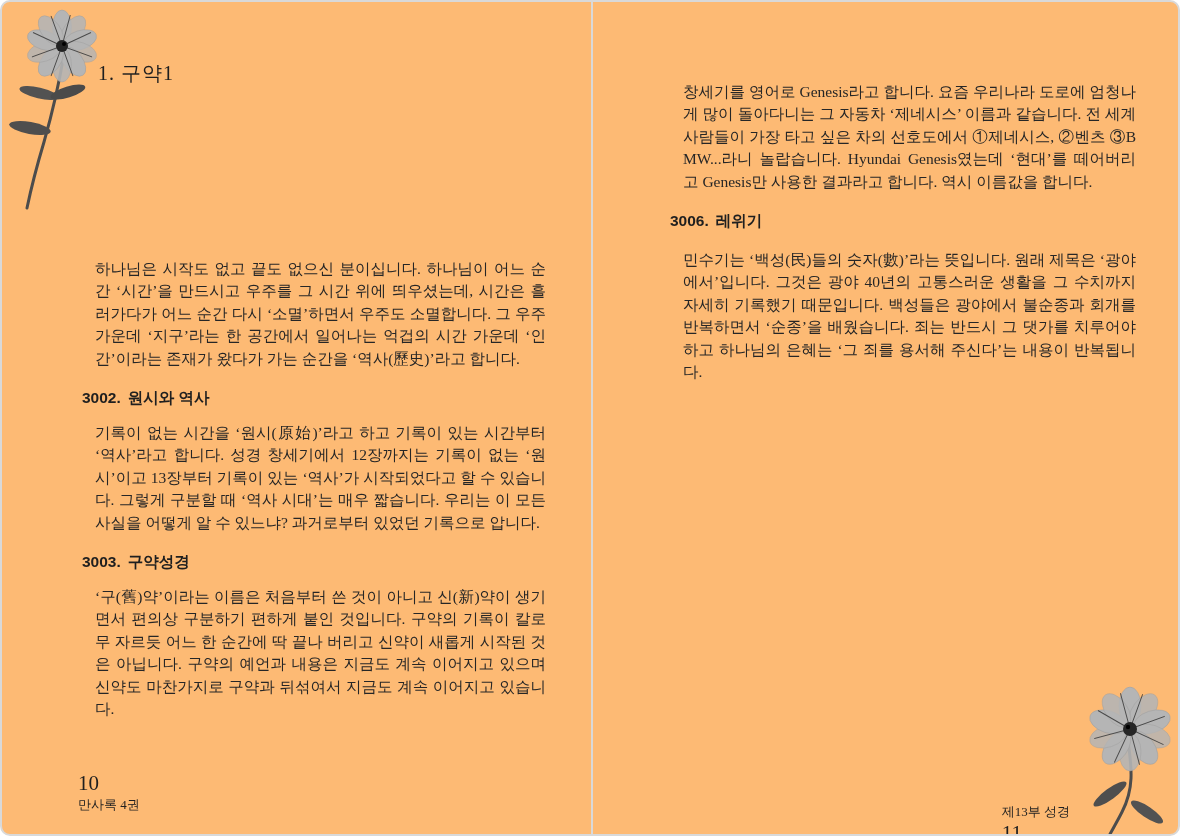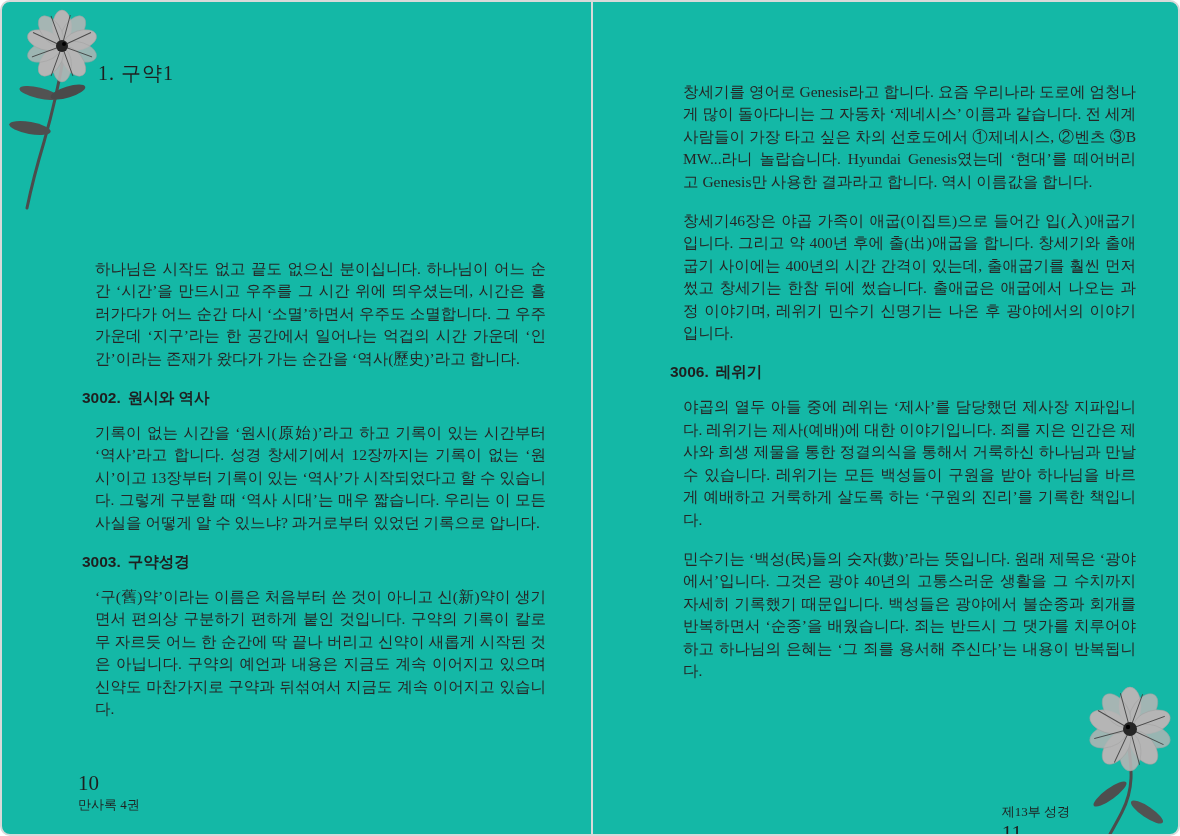--- a/index.html
+++ b/index.html
@@ -2,21 +2,21 @@
 <html><head>
 <meta charset="utf-8">
 <style>
   html, body { margin: 0; padding: 0; background: #ffffff; }
   body { width: 1180px; height: 836px; }
 
   .spread {
     position: relative;
     width: 1180px; height: 836px;
     box-sizing: border-box;
-    background: #14b8a6;
+    background: #fdba74;
     border: 2px solid #d9d9d9;
     border-radius: 10px;
     overflow: hidden;
     color: #262626;
   }
 
   .divider {
     position: absolute;
     left: 589px; top: 0;
     width: 2px; height: 836px;
@@ -140,25 +140,23 @@
     <span class="pglabel">만사록 4권</span>
   </div>
 
   <div class="divider"></div>
 
   <div class="sections sections-right">
     <section>
       <p class="body">창세기를 영어로 Genesis라고 합니다. 요즘 우리나라 도로에 엄청나게 많이 돌아다니는 그 자동차 ‘제네시스’ 이름과 같습니다. 전 세계 사람들이 가장 타고 싶은 차의 선호도에서 ①제네시스, ②벤츠 ③BMW...라니 놀랍습니다. Hyundai Genesis였는데 ‘현대’를 떼어버리고 Genesis만 사용한 결과라고 합니다. 역시 이름값을 합니다.</p>
     </section>
     <section>
-      <p class="body">창세기46장은 야곱 가족이 애굽(이집트)으로 들어간 입(入)애굽기입니다. 그리고 약 400년 후에 출(出)애굽을 합니다. 창세기와 출애굽기 사이에는 400년의 시간 간격이 있는데, 출애굽기를 훨씬 먼저 썼고 창세기는 한참 뒤에 썼습니다. 출애굽은 애굽에서 나오는 과정 이야기며, 레위기 민수기 신명기는 나온 후 광야에서의 이야기입니다.</p>
     </section>
     <section>
       <h2><span class="num">3006.</span><span>레위기</span></h2>
-      <p class="body">야곱의 열두 아들 중에 레위는 ‘제사’를 담당했던 제사장 지파입니다. 레위기는 제사(예배)에 대한 이야기입니다. 죄를 지은 인간은 제사와 희생 제물을 통한 정결의식을 통해서 거룩하신 하나님과 만날 수 있습니다. 레위기는 모든 백성들이 구원을 받아 하나님을 바르게 예배하고 거룩하게 살도록 하는 ‘구원의 진리’를 기록한 책입니다.</p>
     </section>
     <section>
       <p class="body">민수기는 ‘백성(民)들의 숫자(數)’라는 뜻입니다. 원래 제목은 ‘광야에서’입니다. 그것은 광야 40년의 고통스러운 생활을 그 수치까지 자세히 기록했기 때문입니다. 백성들은 광야에서 불순종과 회개를 반복하면서 ‘순종’을 배웠습니다. 죄는 반드시 그 댓가를 치루어야 하고 하나님의 은혜는 ‘그 죄를 용서해 주신다’는 내용이 반복됩니다.</p>
     </section>
   </div>
 
   <div class="footer footer-right">
     <span class="pglabel">제13부 성경</span>
     <span class="pgnum">11</span>
   </div>

